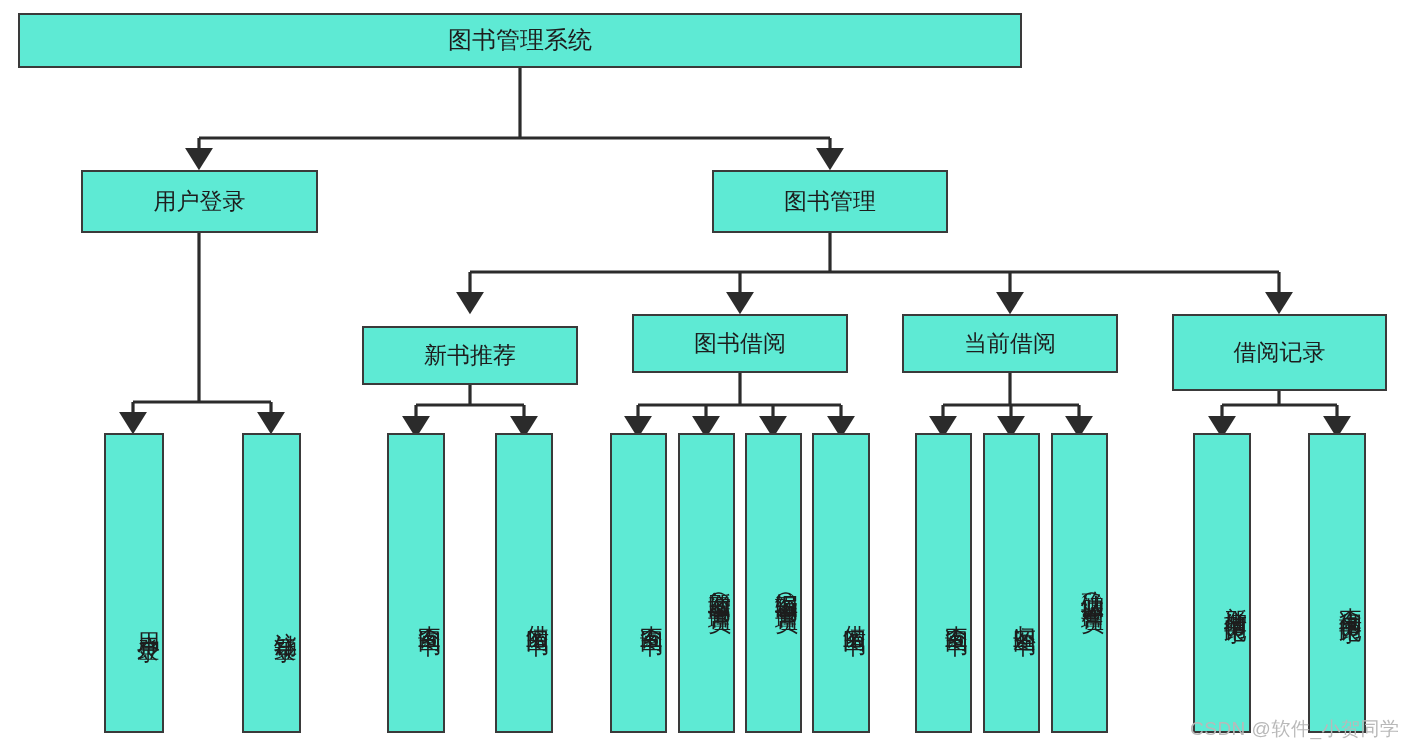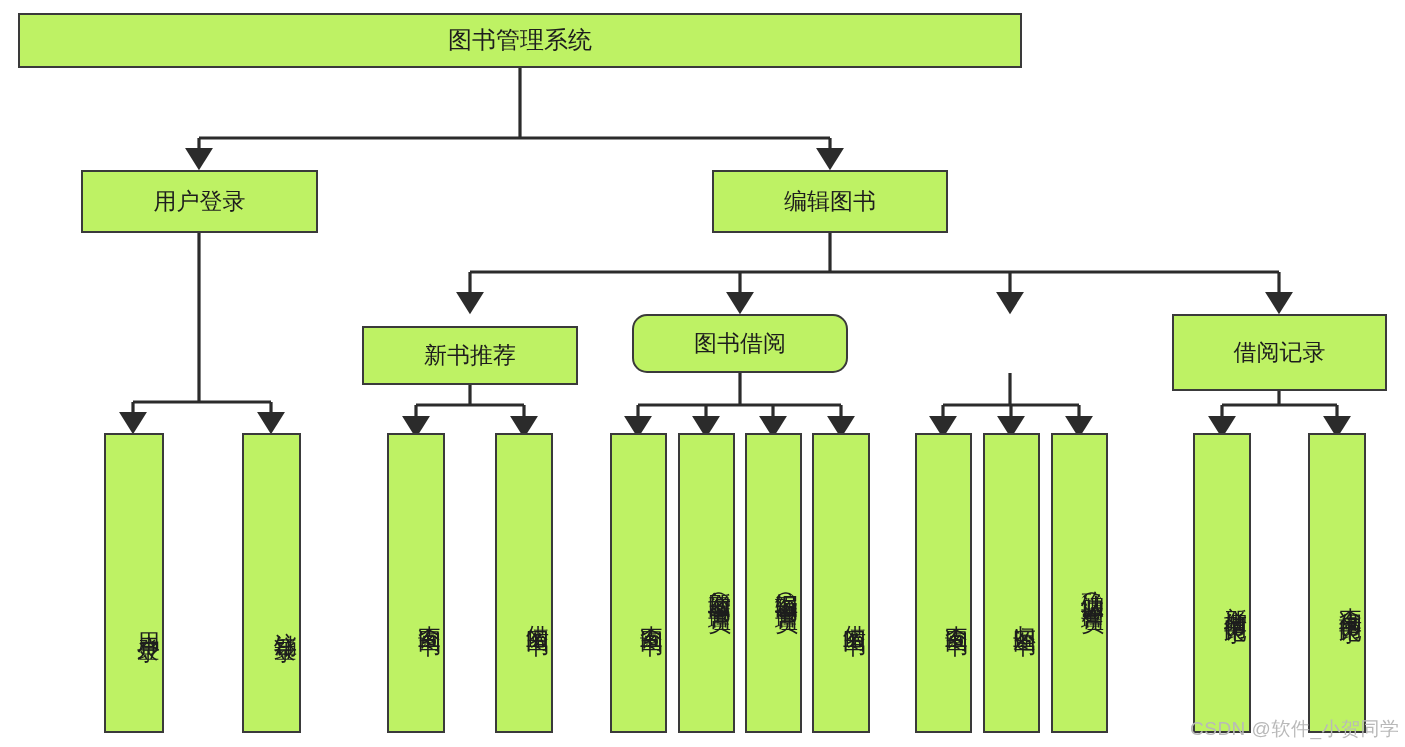--- a/index.html
+++ b/index.html
@@ -23,21 +23,21 @@
     left: 0;
     top: 0;
     width: 1405px;
     height: 747px;
     pointer-events: none;
   }
   .node {
     position: absolute;
     box-sizing: border-box;
     border: 2.5px solid #3a3a3a;
-    background: #bef264;
+    background: #5eead4;
     display: flex;
     align-items: center;
     justify-content: center;
     color: #1d1d1d;
     line-height: 1.18;
   }
   .node.horiz {
     font-size: 23px;
     text-align: center;
   }
@@ -127,28 +127,31 @@
   </svg>
 
   <div class="node horiz root" style="left:18px; top:13px; width:1004px; height:55px;">
     <span>图书管理系统</span>
   </div>
 
   <div class="node horiz" style="left:81px; top:170px; width:237px; height:63px;">
     <span>用户登录</span>
   </div>
   <div class="node horiz" style="left:712px; top:170px; width:236px; height:63px;">
-    <span>编辑图书</span>
+    <span>图书管理</span>
   </div>
 
   <div class="node horiz" style="left:362px; top:326px; width:216px; height:59px;">
     <span>新书推荐</span>
   </div>
-  <div class="node horiz" style="left:632px; top:314px; width:216px; height:59px;border-radius:15px;">
+  <div class="node horiz" style="left:632px; top:314px; width:216px; height:59px;">
     <span>图书借阅</span>
+  </div>
+  <div class="node horiz" style="left:902px; top:314px; width:216px; height:59px;">
+    <span>当前借阅</span>
   </div>
   <div class="node horiz" style="left:1172px; top:314px; width:215px; height:77px;">
     <span>借阅记录</span>
   </div>
 
   <div class="node vert" style="left:104px; top:433px; width:60px; height:300px; padding-top:74px;">
     <span class="vlabel">用户登录</span>
   </div>
   <div class="node vert" style="left:242px; top:433px; width:59px; height:300px; padding-top:74px;">
     <span class="vlabel">注销登录</span>

